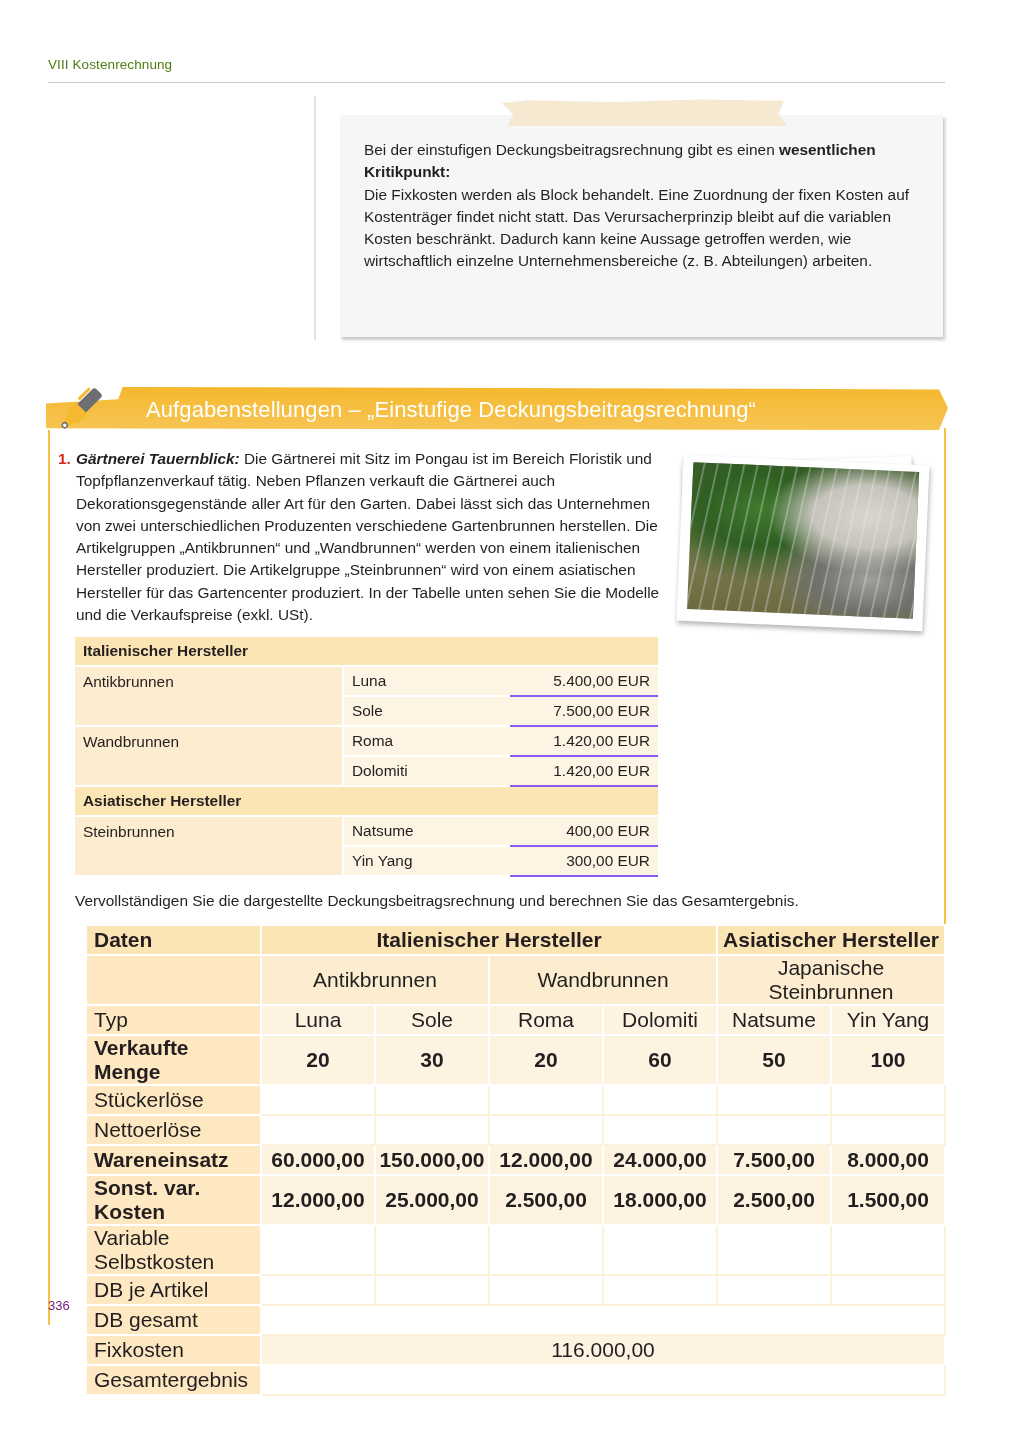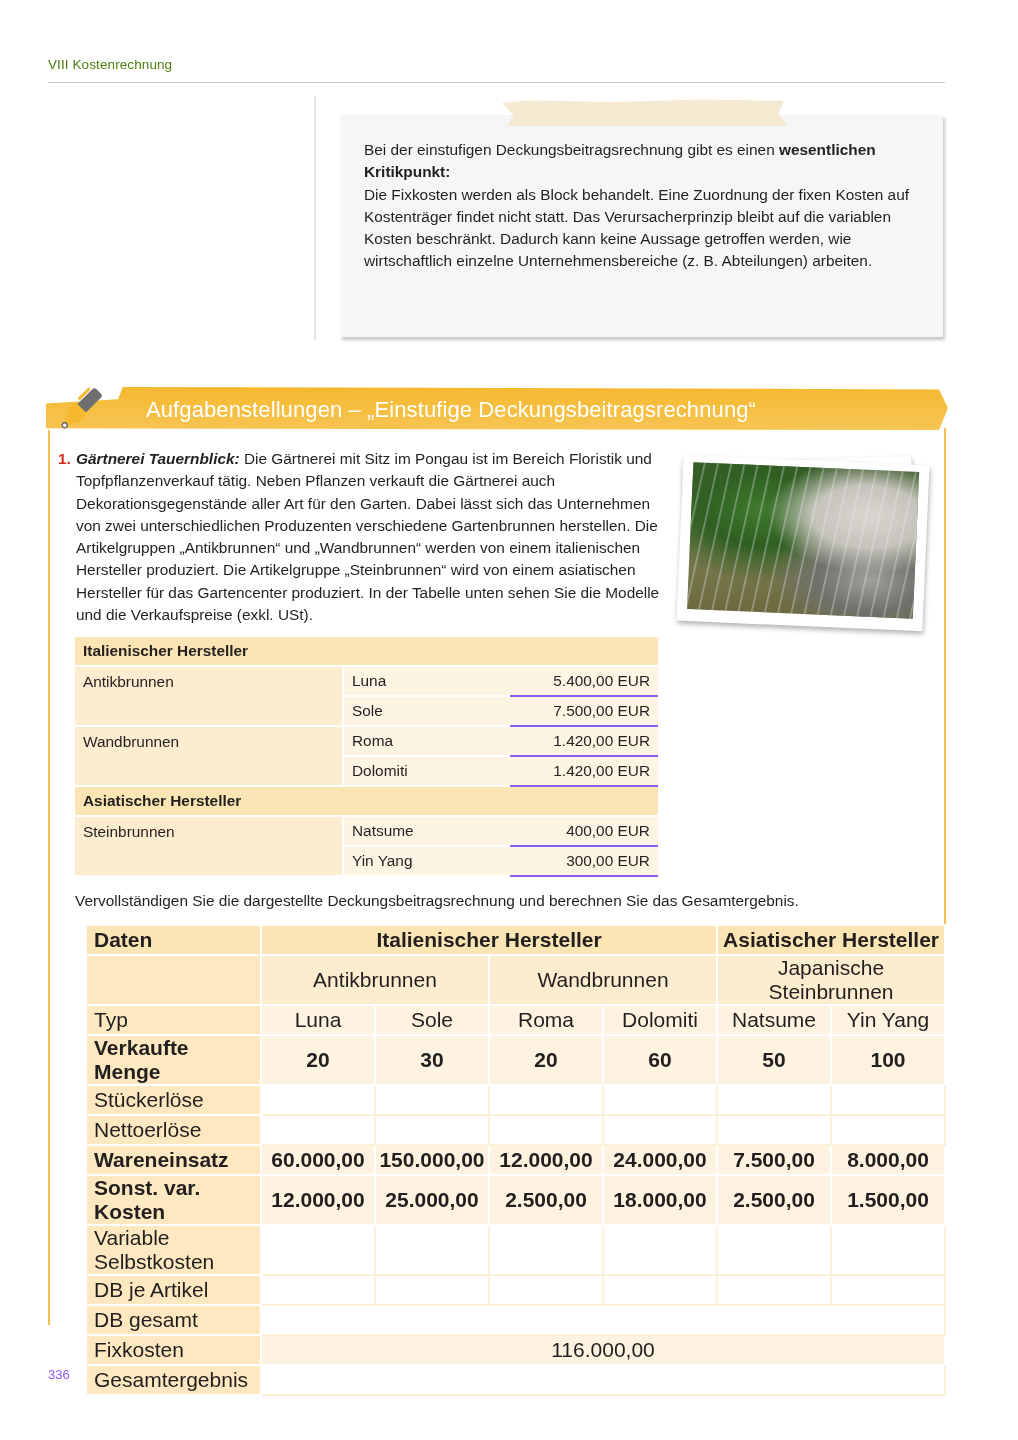--- a/index.html
+++ b/index.html
@@ -116,21 +116,21 @@
   .db-table tr.h2 td { background: #fdedd0; }
   .db-table tr.h3 td { background: #fef3e1; }
   .db-table tr.h3 td.lbl, .db-table tr.h2 td.lbl { background: #fde8c1; }
   .db-table tr.v td { background: #fef3e1; font-weight: bold; }
   .db-table tr.v td.lbl { background: #fde8c1; }
   .db-table tr.e td { background: #ffffff; border-color: #fdf1dc; margin-top: 44px; }
   .db-table tr.e td.lbl { background: #fde8c1; border-color: #fff; }
   .db-table tr.f td { background: #fef3e1; }
   .db-table tr.f td.lbl { background: #fde8c1; }
 
-  .page-number { position: absolute; left: 48px; top: 1367px; font-size: 13px; color: #8b5cf6; text-align: center; }
+  .page-number { position: absolute; left: 48px; top: 1298px; font-size: 13px; color: #701a75; text-align: center; }
 </style>
 </head>
 <body>
 
 <div class="running-head">VIII  Kostenrechnung</div>
 <div class="head-rule"></div>
 <div class="margin-rule"></div>
 
 <div class="aha-card"></div>
 <div class="aha-tape"></div>

